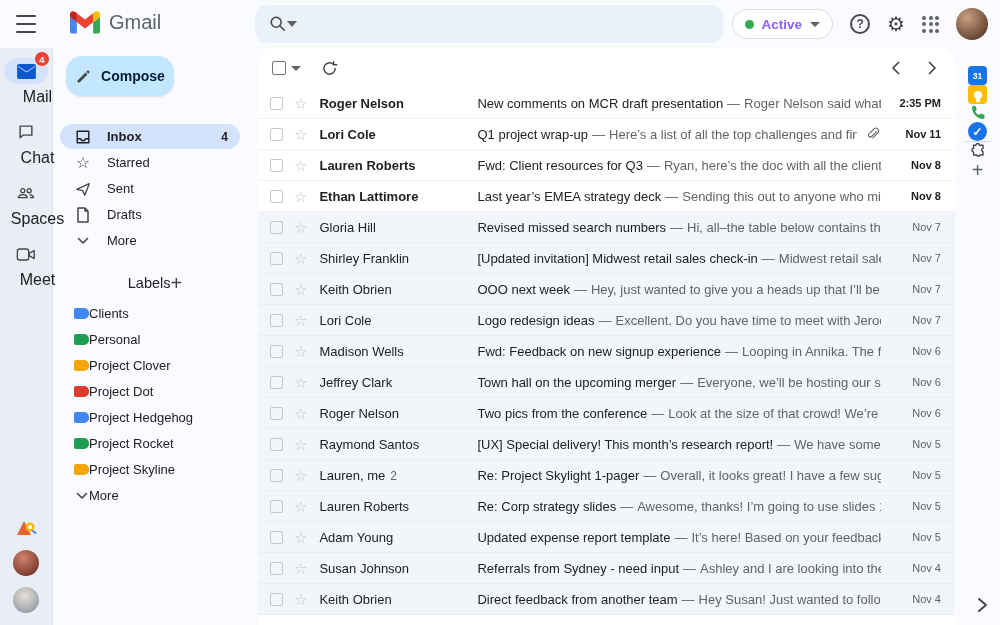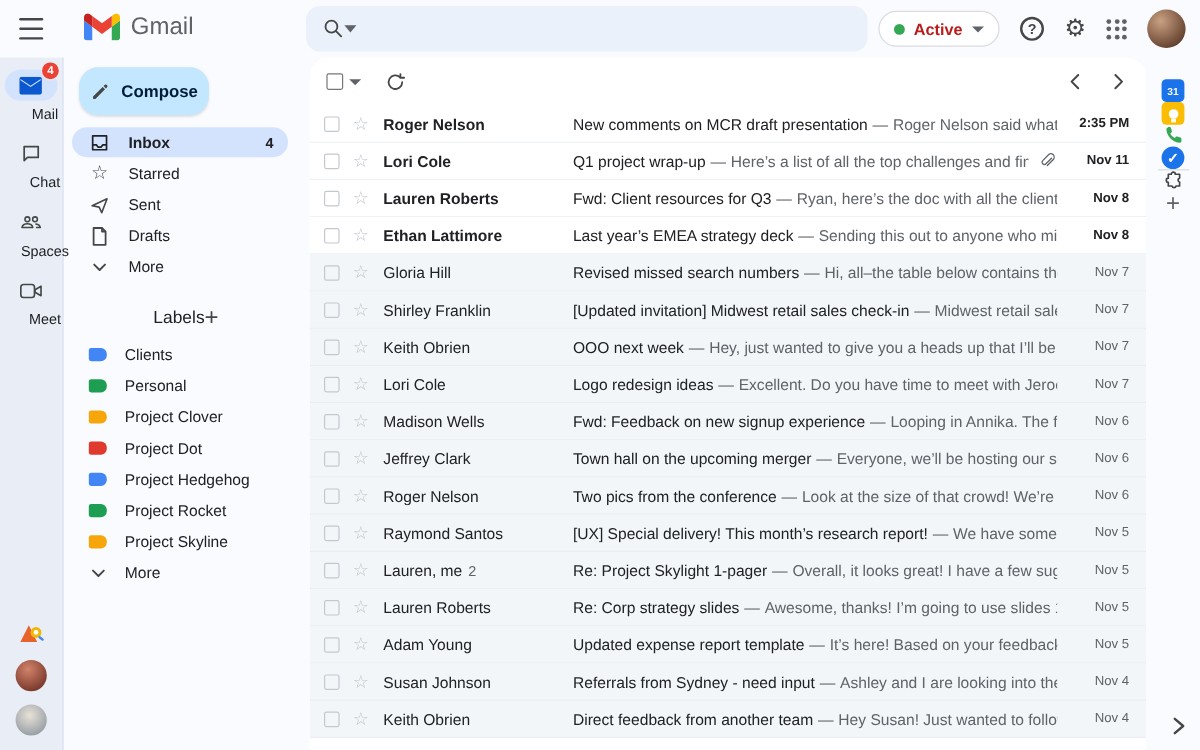--- a/index.html
+++ b/index.html
@@ -18,65 +18,65 @@
                border-radius:12px; display:flex; align-items:center; padding:0 14px; }
   .searchbar input { flex:1; border:none; outline:none; background:transparent; font-size:15px;
                      color:#202124; margin-left:12px; font-family:inherit; }
   .searchbar input::placeholder { color:#5f6368; }
   .caret { width:0; height:0; border-left:5px solid transparent; border-right:5px solid transparent;
            border-top:6px solid #5f6368; }
   .top-right { position:absolute; right:12px; top:8px; height:32px; display:flex; align-items:center; gap:17px; }
   .active-pill { height:30px; border:1px solid #dadce0; border-radius:15px; background:#fff;
                  display:flex; align-items:center; gap:8px; padding:0 12px; cursor:pointer; }
   .dot { width:9px; height:9px; border-radius:50%; background:#34a853; }
-  .active-pill .lbl { font-size:13.5px; font-weight:700; color:#b91c1c; }
+  .active-pill .lbl { font-size:13.5px; font-weight:700; color:#8b5cf6; }
   .active-pill .caret { border-top-width:5px; }
   .helpbtn { width:20px; height:20px; border:2px solid #444746; border-radius:50%; display:flex;
              align-items:center; justify-content:center; font-size:12px; font-weight:700; color:#444746; cursor:pointer; }
   .gearbtn { font-size:20px; color:#444746; cursor:pointer; line-height:1; }
   .appsgrid { display:grid; grid-template-columns:repeat(3,4px); grid-template-rows:repeat(3,4px);
               gap:2.5px; cursor:pointer; }
   .appsgrid i { background:#5f6368; border-radius:50%; }
   .avatar { width:32px; height:32px; border-radius:50%; cursor:pointer;
             background:radial-gradient(circle at 35% 30%, #caa083, #6d4a35 70%, #3a2a20); }
 
   
   .rail { position:absolute; left:0; top:48px; bottom:0; width:53px; background:#e9eef6;
           border-right:1px solid #dde3ee; display:flex; flex-direction:column; align-items:center; padding-top:10px; }
   .rail-item { display:flex; flex-direction:column; align-items:center; margin-bottom:13px; cursor:pointer; }
   .rail-pill { position:relative; width:44px; height:26px; border-radius:13px; display:flex;
                align-items:center; justify-content:center; }
   .rail-item.active .rail-pill { background:#d3e3fd; }
-  .rail-label { font-size:12px; color:#202124; margin-top:4px;margin-left:23px; }
+  .rail-label { font-size:16px; color:#202124; margin-top:4px;margin-left:23px; }
   .badge { position:absolute; top:-7px; right:-2px; min-width:16px; height:16px; border-radius:8px;
            background:#ea4335; color:#fff; font-size:9.5px; font-weight:700; display:flex;
            align-items:center; justify-content:center; padding:0 3px; border:1.5px solid #e9eef6; }
   .rail-bottom { margin-top:auto; display:flex; flex-direction:column; align-items:center;
                  gap:11px; padding-bottom:12px; }
   .mini-avatar { width:26px; height:26px; border-radius:50%; cursor:pointer; }
   .mini-avatar.a1 { background:radial-gradient(circle at 40% 30%, #d2836a, #7c3b2e 75%); }
   .mini-avatar.a2 { background:radial-gradient(circle at 45% 35%, #e8e2d8, #9aa0a6 75%); }
 
   
   .nav { position:absolute; left:54px; top:48px; bottom:0; width:196px; }
   .compose { margin:8px 0 0 12px; width:108px; height:40px; border-radius:16px; background:#c2e7ff;
              display:flex; align-items:center; justify-content:center; gap:9px; cursor:pointer;
              box-shadow:0 1px 2px rgba(60,64,67,.15); }
   .compose span { font-size:14px; font-weight:700; color:#001d35; }
-  .folders { margin-top:10px; }
+  .folders { margin-top:28px; }
   .fitem { height:25px; margin:0 10px 1px 6px; padding:0 12px 0 14px; border-radius:13px;
            display:flex; align-items:center; gap:15px; font-size:13px; cursor:pointer; }
   .fitem.active { background:#d3e3fd; font-weight:700; }
   .ficon { width:18px; display:flex; justify-content:center; align-items:center; color:#444746; }
   .fcount { margin-left:auto; font-size:12px; font-weight:700; }
   .labels-head { margin:20px 14px 8px 20px; display:flex; align-items:center; justify-content:center; }
   .labels-head .t { font-size:14.5px; color:#202124; }
   .plus { font-size:20px; color:#444746; cursor:pointer; line-height:1; }
   .litem { height:25px; margin:0 10px 1px 6px; padding:0 12px 0 14px; border-radius:13px;
-           display:flex; align-items:center; gap:15px; font-size:13px; cursor:pointer; }
+           display:flex; align-items:center; font-size:13px; cursor:pointer; }
   .ltag { width:15px; height:11px; border-radius:2px 5px 5px 2px; }
   .star-glyph { font-size:16px; color:#444746; line-height:1; }
 
   
   .card { position:absolute; left:258px; top:48px; width:697px; bottom:0; background:#fff;
           border-radius:16px 16px 0 0; overflow:hidden; }
   .toolbar { height:40px; display:flex; align-items:center; padding:0 18px 0 14px; }
   .cb { width:14px; height:14px; border:1.6px solid #747775; border-radius:2px; cursor:pointer; flex:none; }
   .toolbar .caret { margin-left:5px; border-top-width:5px; cursor:pointer; }
   .refresh { margin-left:20px; cursor:pointer; display:flex; }

